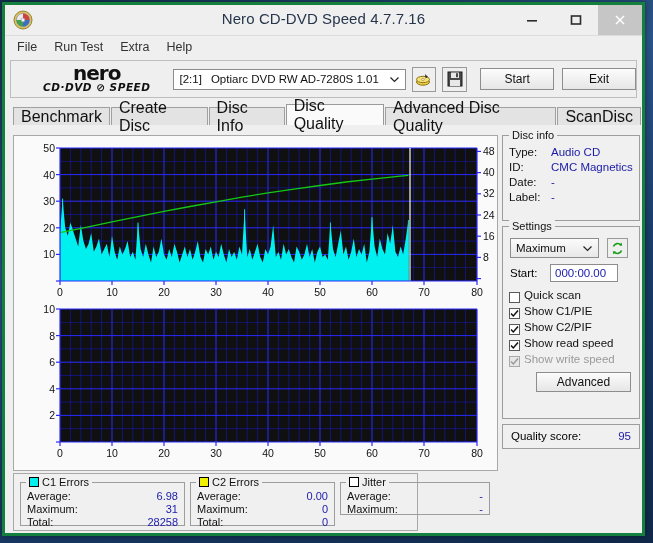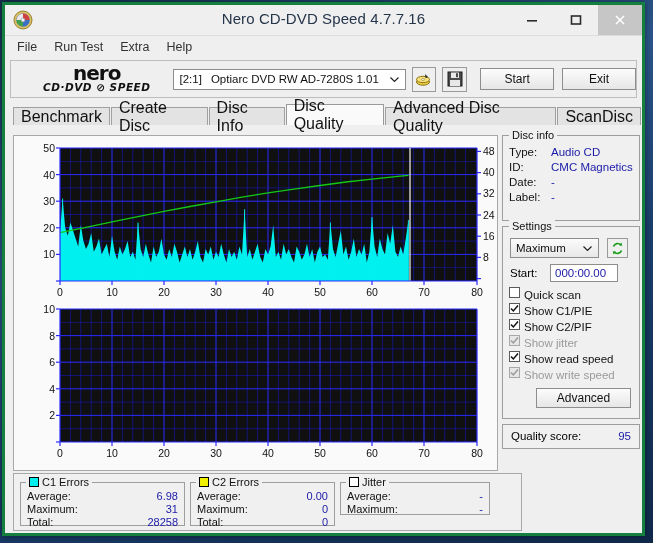--- a/index.html
+++ b/index.html
@@ -60,21 +60,21 @@
     border:1px solid #a0a0a0;border-bottom:none;margin-right:1px;
     display:flex;align-items:center;box-sizing:border-box;
   }
   .tab.active{height:21px;background:#fafafa;border-color:#9a9a9a;position:relative;z-index:3;}
   
   .content{position:absolute;left:8px;top:130px;width:627px;height:396px;}
   
   .chartbox{position:absolute;left:0;top:0;width:485px;height:336px;background:#fafafa;border:1px solid #a8a8a8;box-sizing:border-box;}
   .chart-svg{display:block;}
   
-  .statsrow{position:absolute;left:0;top:338px;width:509px;height:58px;background:#f0f0f0;border:1px solid #a8a8a8;box-sizing:border-box;}
+  .statsrow{position:absolute;left:0;top:338px;width:405px;height:58px;background:#f0f0f0;border:1px solid #a8a8a8;box-sizing:border-box;}
   .grp{
     position:absolute;border:1px solid #9d9d9d;box-sizing:border-box;
   }
   .grp-legend{
     position:absolute;top:-7px;left:5px;background:#f0f0f0;padding:0 3px;
     font-size:11px;color:#111;display:flex;align-items:center;height:12px;
   }
   .swatch{width:8px;height:8px;border:1px solid #000;margin-right:3px;display:inline-block;}
   .statline{display:flex;justify-content:space-between;font-size:11px;color:#111;padding:0 6px;line-height:13px;}
   .statline .v{color:#1a1aa8;}
@@ -87,21 +87,21 @@
   .inforow .v{color:#1a1aa8;}
   .selectbox{
     position:relative;width:89px;height:20px;background:linear-gradient(#fbfbfb,#e8e8e8);
     border:1px solid #8d8d8d;font-size:11.5px;color:#111;display:flex;align-items:center;
     padding-left:5px;box-sizing:border-box;
   }
   .tfield{
     width:68px;height:18px;background:#fff;border:1px solid #8d8d8d;font-size:11.5px;
     color:#1a1aa8;display:flex;align-items:center;padding-left:4px;box-sizing:border-box;
   }
-  .cbrow{display:flex;align-items:flex-start;font-size:11.5px;color:#111;line-height:16px;padding-left:6px;}
+  .cbrow{display:flex;align-items:flex-end;font-size:11.5px;color:#111;line-height:16px;padding-left:6px;}
   .cbrow.dim{color:#9a9a9a;}
   .cbox{
     width:11px;height:11px;background:#fff;border:1px solid #5a5a5a;margin-right:4px;
     display:flex;align-items:center;justify-content:center;box-sizing:border-box;flex:none;
   }
   .cbox.dim{background:#e6e6e6;border-color:#a8a8a8;}
   .scorerow{display:flex;justify-content:space-between;font-size:11.5px;padding:0 8px;line-height:17px;}
   .scorerow .v{color:#1a1aa8;}
   .progrow{display:flex;justify-content:space-between;font-size:11.5px;padding:0 8px;line-height:15px;}
   .progrow .v{color:#1a1aa8;}
@@ -587,28 +587,20 @@
             <span>Show C1/PIE</span>
           </div>
           <div class="cbrow">
             <span class="cbox">
               <svg width="9" height="9" viewBox="0 0 9 9">
                   <path d="M1 4.6 L3.3 7 L8 1.6" fill="none" stroke="#111" stroke-width="1.5"></path>
                 </svg>
             </span>
             <span>Show C2/PIF</span>
           </div>
-          <div class="cbrow dim">
-            <span class="cbox dim">
-              <svg width="9" height="9" viewBox="0 0 9 9">
-                  <path d="M1 4.6 L3.3 7 L8 1.6" fill="none" stroke="#9a9a9a" stroke-width="1.5"></path>
-                </svg>
-            </span>
-            <span>Show jitter</span>
-          </div>
           <div class="cbrow">
             <span class="cbox">
               <svg width="9" height="9" viewBox="0 0 9 9">
                   <path d="M1 4.6 L3.3 7 L8 1.6" fill="none" stroke="#111" stroke-width="1.5"></path>
                 </svg>
             </span>
             <span>Show read speed</span>
           </div>
           <div class="cbrow dim">
             <span class="cbox dim">

